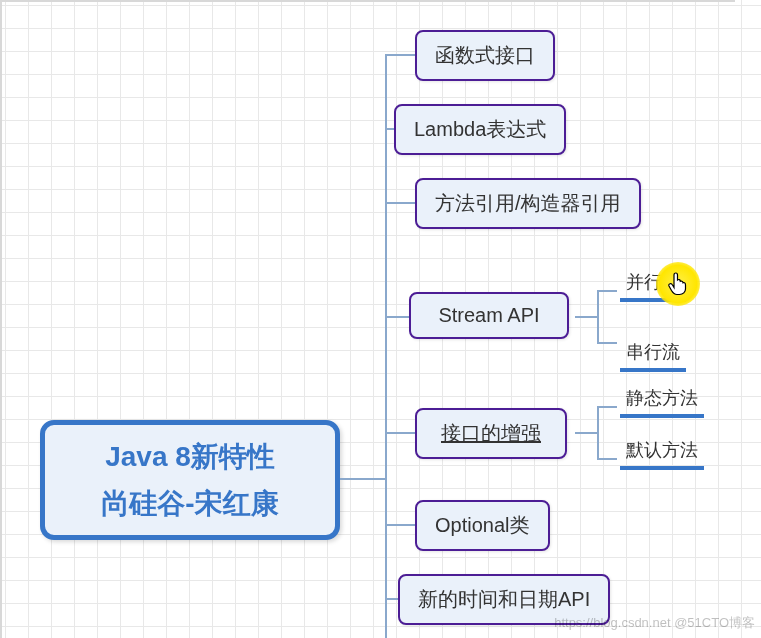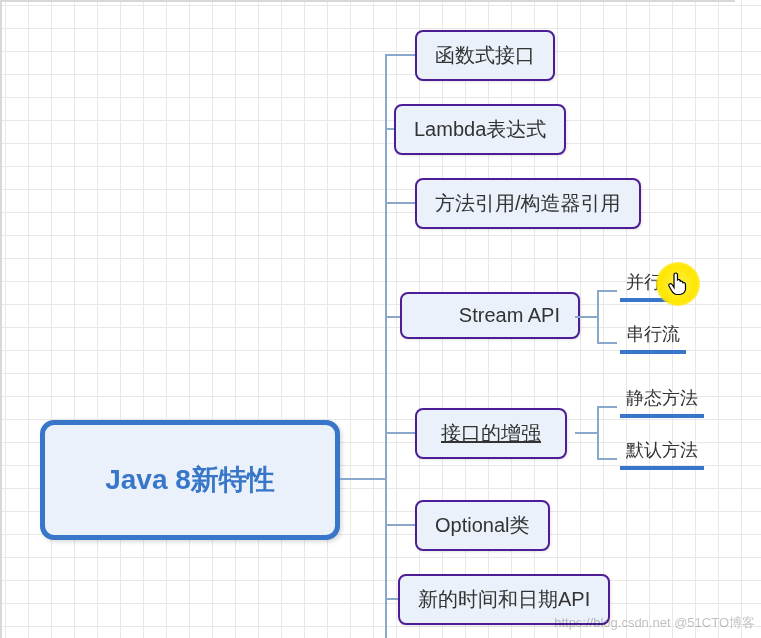--- a/index.html
+++ b/index.html
@@ -95,20 +95,21 @@
   }
 </style>
 </head>
 <body>
 
 <div class="grid-bg"></div>
 <div class="frame"></div>
 
 <div class="root-node">
   <div>Java 8新特性</div>
+  <div>尚硅谷-宋红康</div>
 </div>
 
 <div class="connector" style="left:340px; top:478px; width:45px; border-top-width:2px;"></div>
 
 <div class="connector" style="left:385px; top:54px; height:584px; border-left-width:2px;"></div>
 
 <div class="connector" style="left:385px; top:54px; width:30px; border-top-width:2px;"></div>
 <div class="child-node" style="left:415px; top:30px;">
   <span>函数式接口</span>
 </div>
@@ -117,32 +118,32 @@
 <div class="child-node" style="left:394px; top:104px;">
   <span>Lambda表达式</span>
 </div>
 
 <div class="connector" style="left:385px; top:202px; width:30px; border-top-width:2px;"></div>
 <div class="child-node" style="left:415px; top:178px;">
   <span>方法引用/构造器引用</span>
 </div>
 
 <div class="connector" style="left:385px; top:316px; width:30px; border-top-width:2px;"></div>
-<div class="child-node" style="left:400px; top:292px; width:180px;justify-content:flex-end;">
+<div class="child-node" style="left:409px; top:292px; width:160px;">
   <span>Stream API</span>
 </div>
 
 <div class="connector" style="left:575px; top:316px; width:22px; border-top-width:2px;"></div>
 <div class="connector" style="left:597px; top:290px; height:52px; border-left-width:2px;"></div>
 <div class="connector" style="left:597px; top:290px; width:20px; border-top-width:2px;"></div>
 <div class="connector" style="left:597px; top:342px; width:20px; border-top-width:2px;"></div>
 <div class="leaf-node" style="left:620px; top:270px;">
   <span>并行流</span>
 </div>
-<div class="leaf-node" style="left:620px; top:322px;">
+<div class="leaf-node" style="left:620px; top:340px;">
   <span>串行流</span>
 </div>
 
 <div class="connector" style="left:385px; top:432px; width:30px; border-top-width:2px;"></div>
 <div class="child-node" style="left:415px; top:408px; width:152px;text-decoration:underline;">
   <span>接口的增强</span>
 </div>
 <div class="connector" style="left:575px; top:432px; width:22px; border-top-width:2px;"></div>
 <div class="connector" style="left:597px; top:406px; height:52px; border-left-width:2px;"></div>
 <div class="connector" style="left:597px; top:406px; width:20px; border-top-width:2px;"></div>

